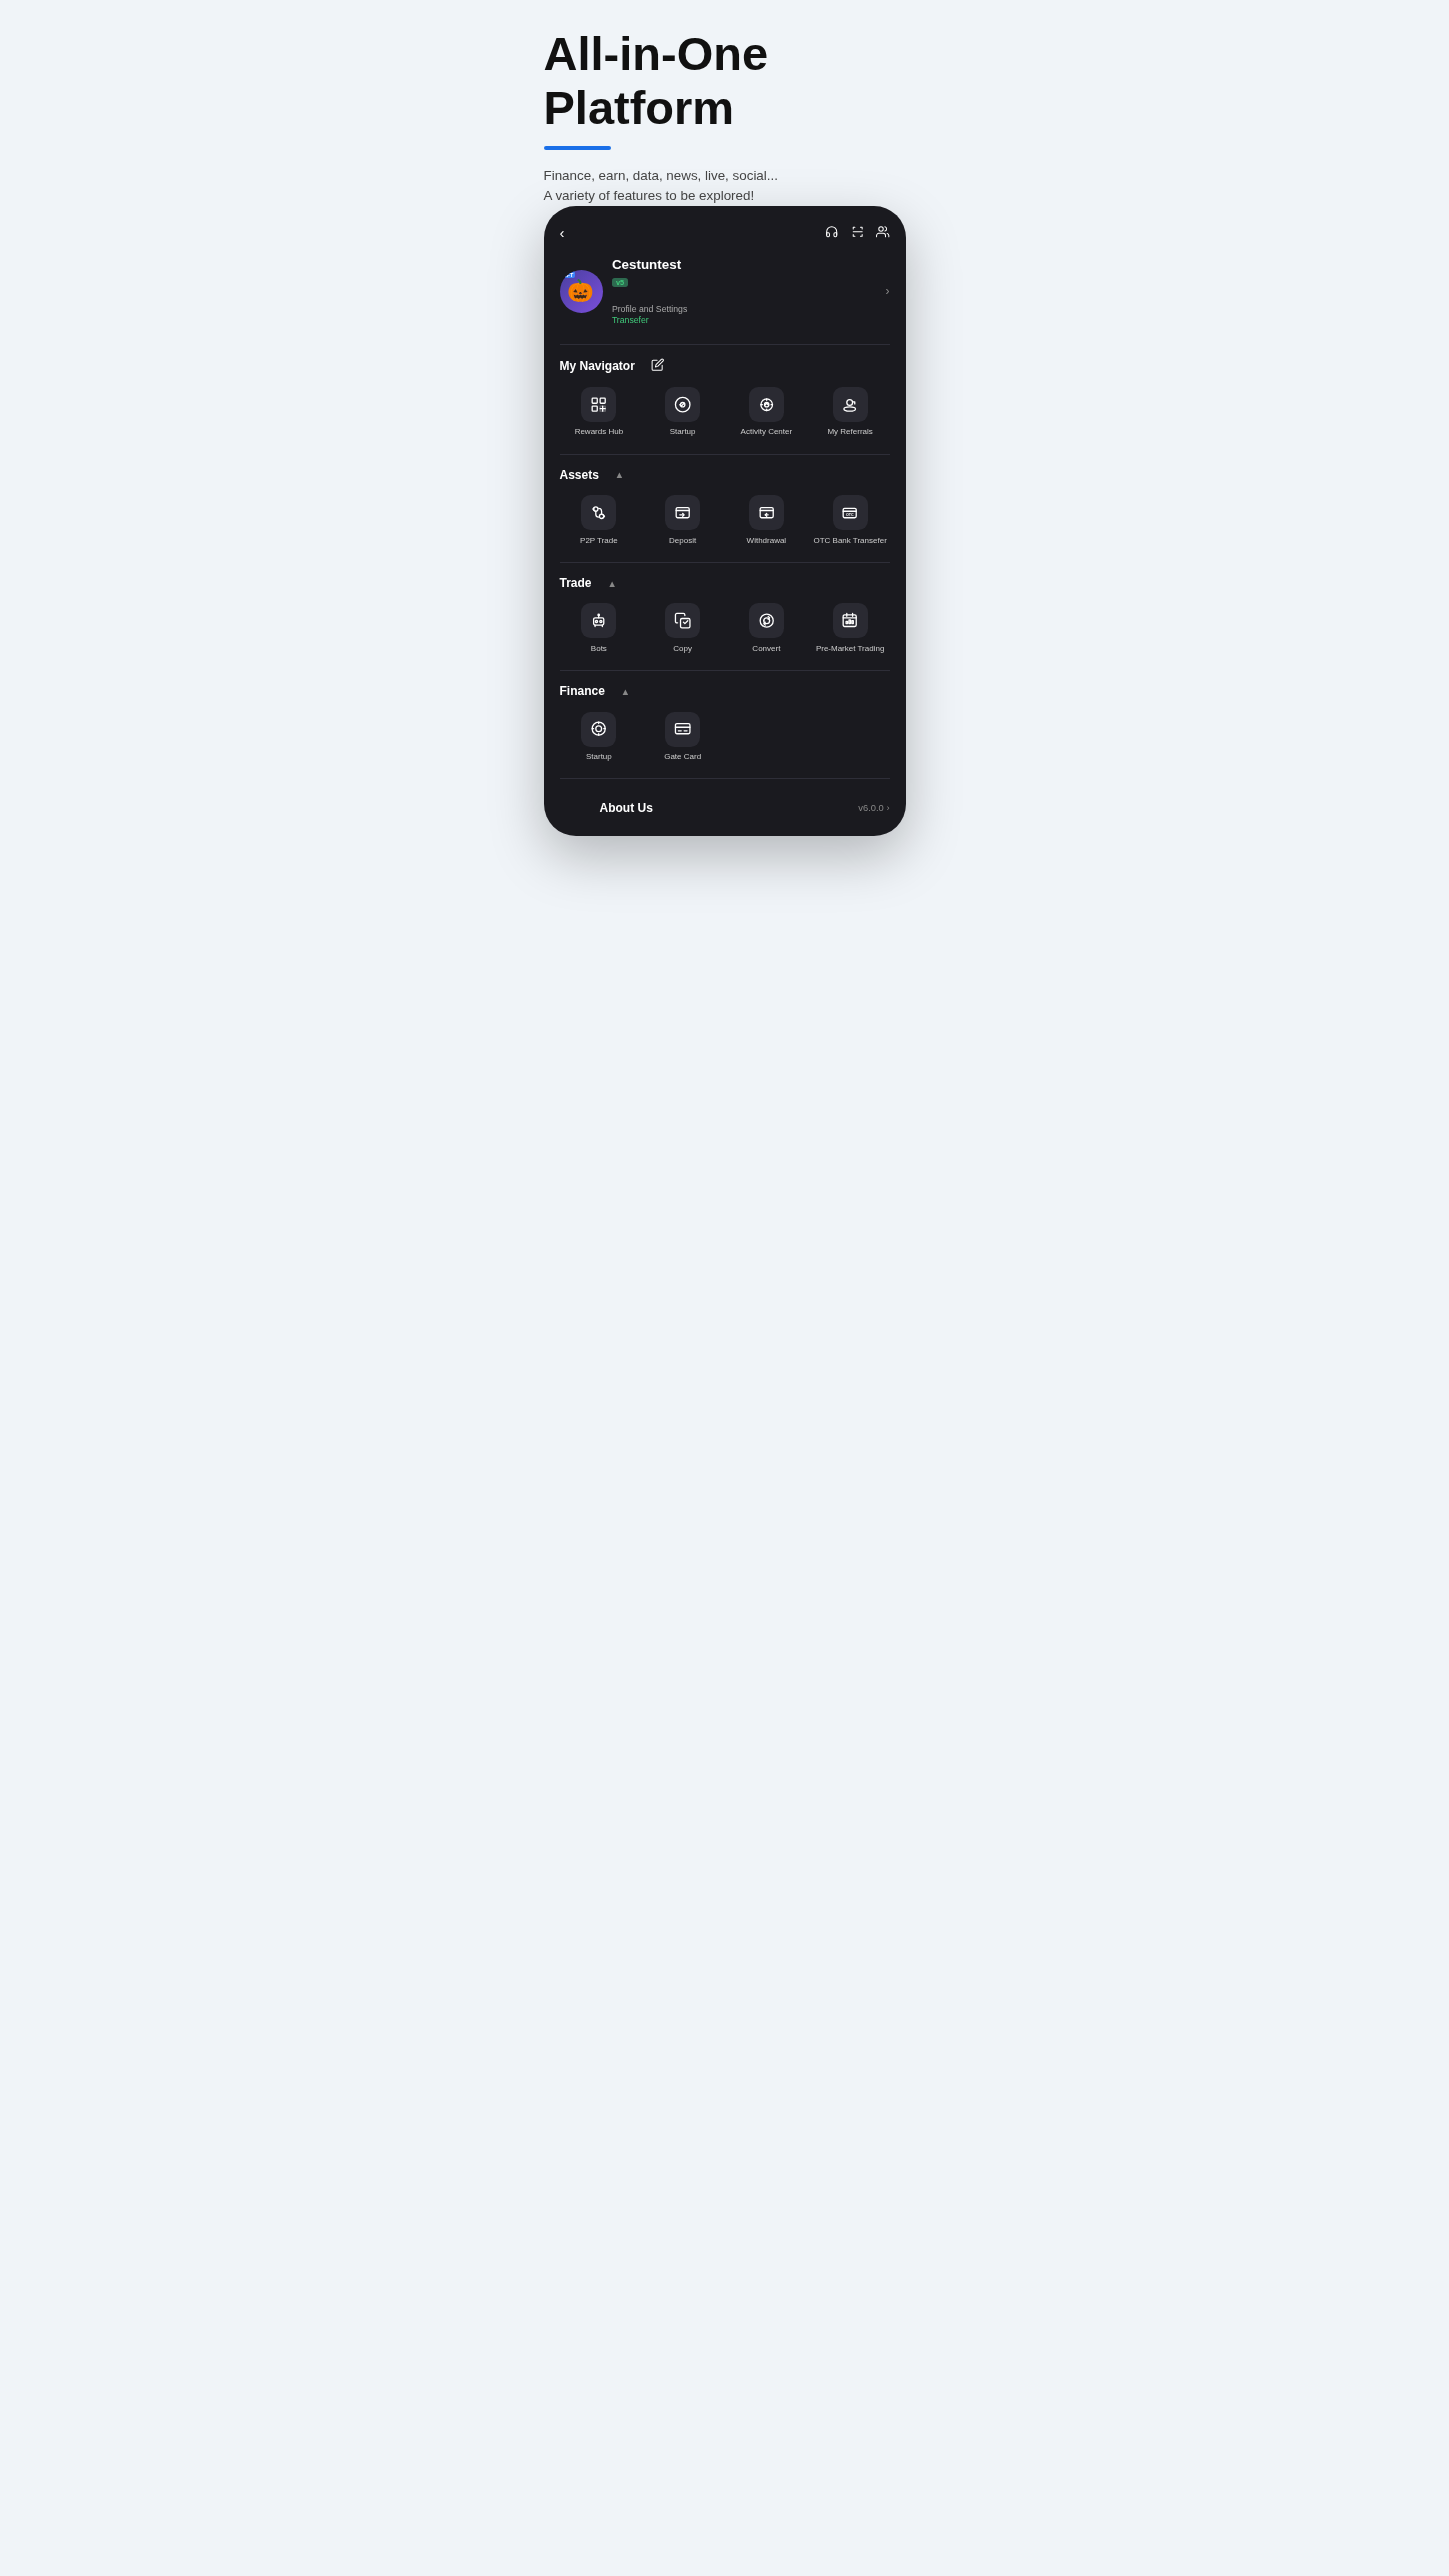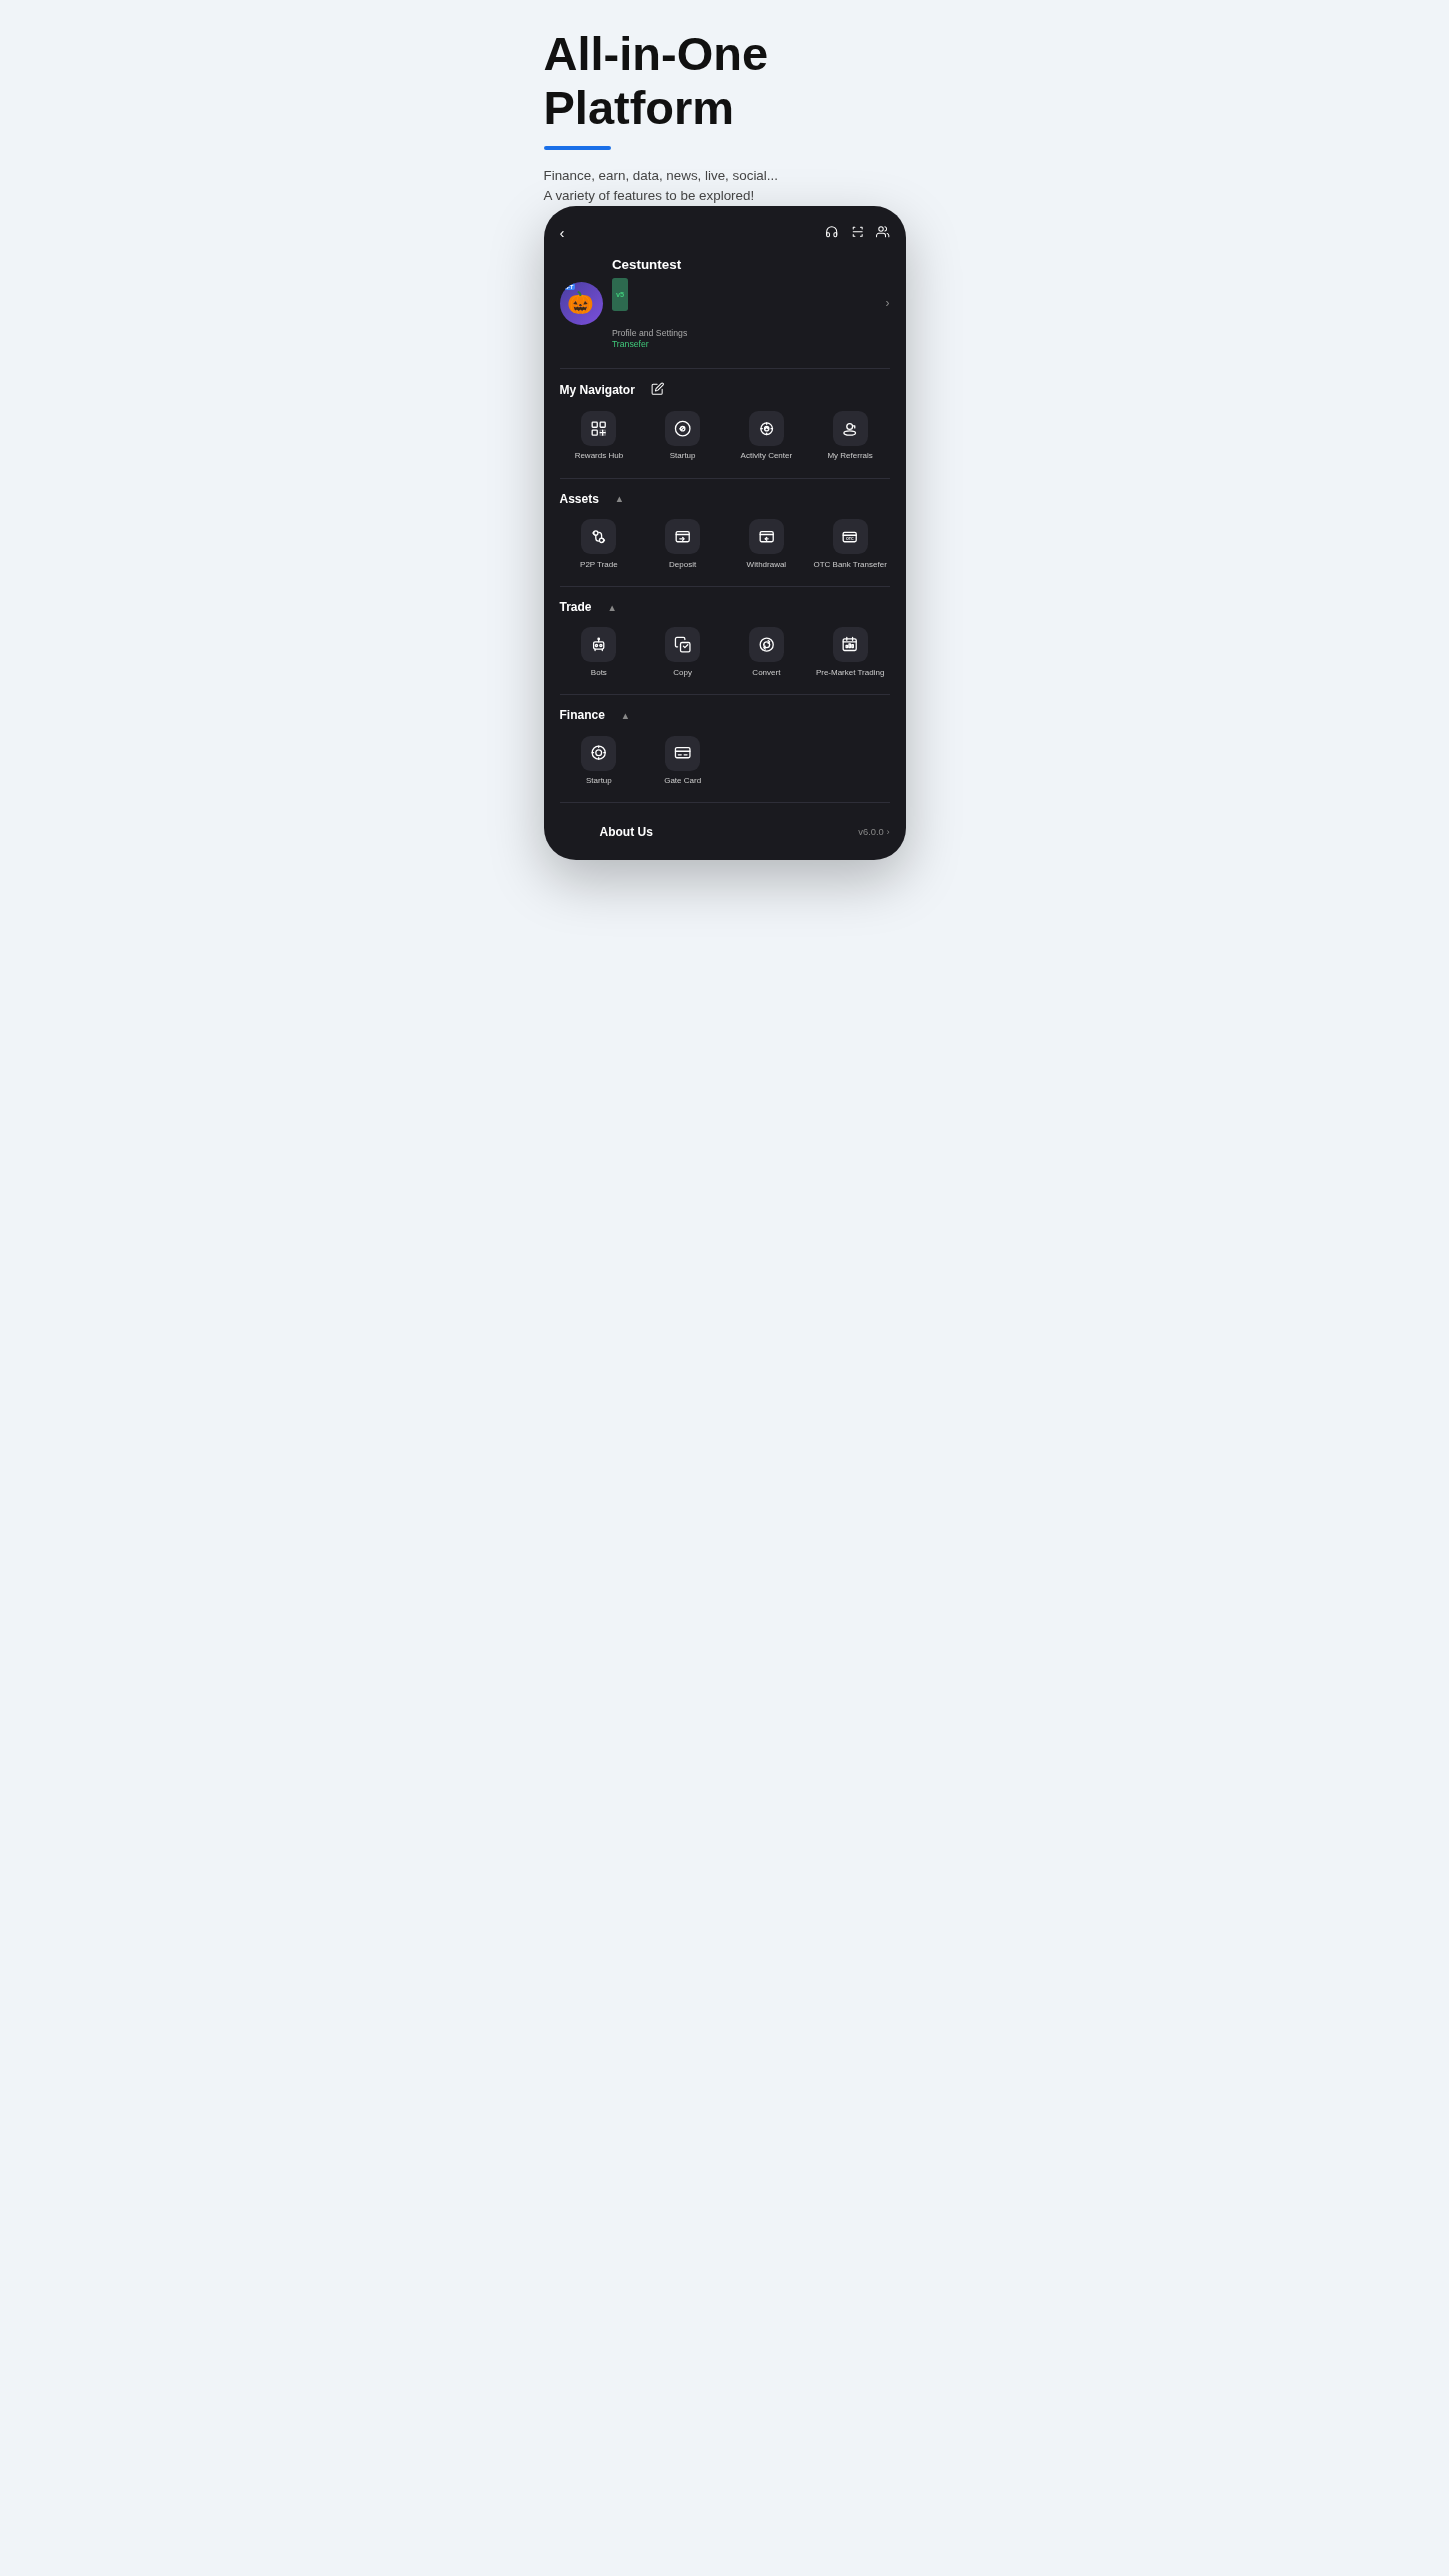--- a/index.html
+++ b/index.html
@@ -111,21 +111,21 @@
     .profile-name {
       color: #fff;
       font-size: 13.4px;
       font-weight: 700;
     }
     .profile-level {
       background: #2d6a4f;
       color: #40c97a;
       font-size: 7.4px;
       font-weight: 700;
-      padding: 12px 4px;
+      padding: 0 4px;
       border-radius: 2.7px;
     }
     .profile-sub {
       color: #aaa;
       font-size: 8.7px;
       margin-top: 17px;
     }
     .profile-verified {
       color: #40c97a;
       font-size: 8.7px;

